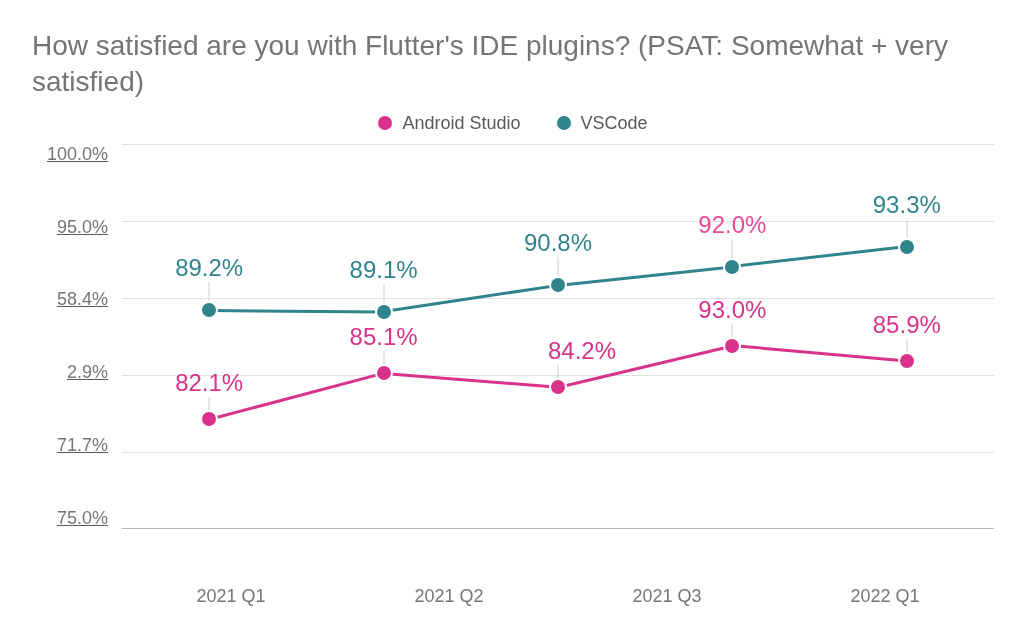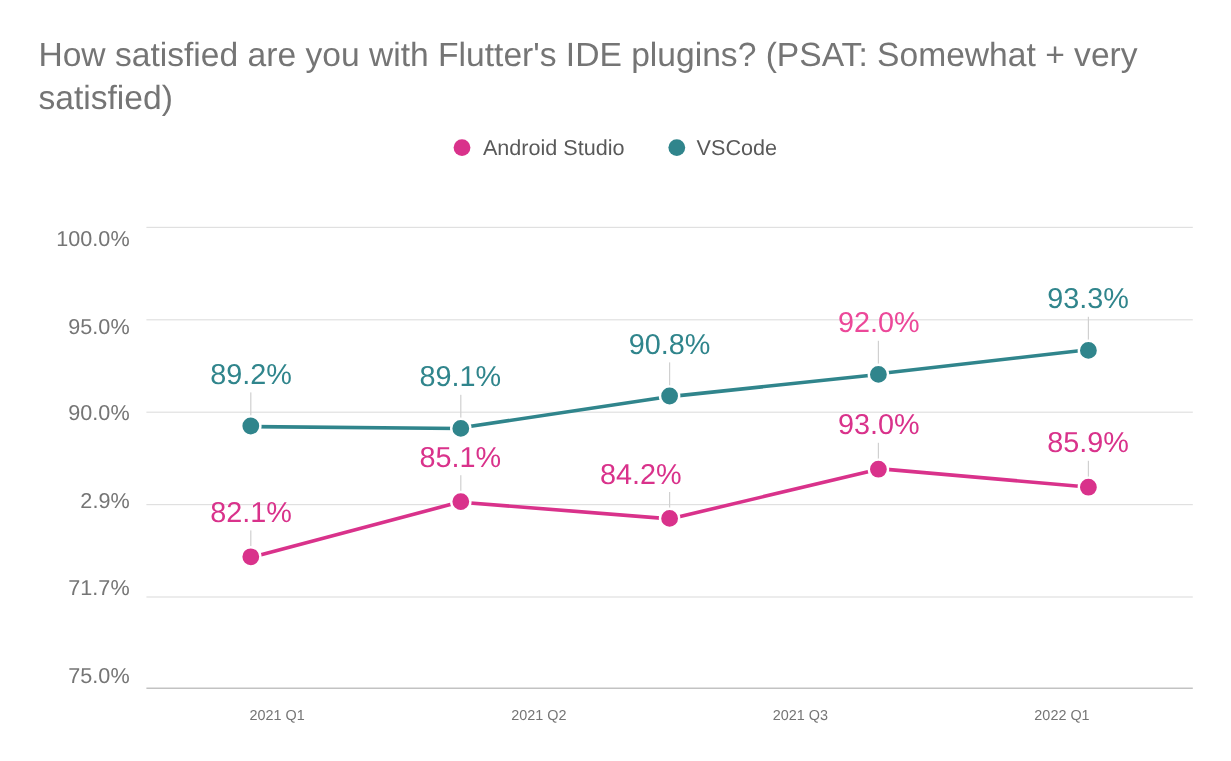--- a/index.html
+++ b/index.html
@@ -42,22 +42,23 @@
   }
   .legend-dot {
     width: 14px;
     height: 14px;
     border-radius: 50%;
     display: inline-block;
   }
   .plot-wrap {
     position: relative;
     display: flex;
-    align-items: flex-end;
+    align-items: flex-start;
     height: 430px;
+    text-decoration: underline;
   }
   .y-axis {
     display: flex;
     flex-direction: column;
     justify-content: space-between;
     align-items: flex-end;
     width: 90px;
     font-size: 18px;
     color: #757575;
     padding-right: 14px;
@@ -105,21 +106,21 @@
   }
   .x-axis {
     display: flex;
     margin-left: 90px;
     height: 45px;
     align-items: center;
   }
   .x-tick {
     flex: 1;
     text-align: center;
-    font-size: 12px;
+    font-size: 18px;
     color: #757575;
   }
 </style>
 </head>
 <body>
 
 <div class="chart-container">
 
   <div class="title">How satisfied are you with Flutter's IDE plugins? (PSAT: Somewhat + very satisfied)</div>
 
@@ -131,21 +132,21 @@
     <div class="legend-item">
       <span class="legend-dot" id="legend-dot-1" style="background: rgb(48, 133, 140);"></span>
       <span>VSCode</span>
     </div>
   </div>
 
   <div class="plot-wrap">
     <div class="y-axis" id="y-axis">
         <div>100.0%</div>
         <div>95.0%</div>
-        <div>90.0%</div>
+        <div>58.4%</div>
         <div>2.9%</div>
         <div>71.7%</div>
         <div>75.0%</div>
       </div>
     <div class="plot" id="plot">
         <div class="gridline" style="top: 0px;"></div>
         <div class="gridline" style="top: 77px;"></div>
         <div class="gridline" style="top: 154px;"></div>
         <div class="gridline" style="top: 231px;"></div>
         <div class="gridline" style="top: 308px;"></div>
@@ -158,21 +159,21 @@
         <div class="line-seg" style="left: 436px; top: 140.18px; width: 175.376px; background: rgb(48, 133, 140); transform: rotate(-6.04868deg);"></div>
         <div class="line-seg" style="left: 610.4px; top: 121.7px; width: 175.545px; background: rgb(48, 133, 140); transform: rotate(-6.54852deg);"></div>
         <div class="leader" style="left: 87.2px; top: 253.66px; height: 18px;"></div>
         <div class="point" style="left: 87.2px; top: 275.66px; background: rgb(217, 50, 139);"></div>
         <div class="data-label" style="left: 87.2px; top: 253.66px; color: rgb(217, 50, 139);">82.1%</div>
         <div class="leader" style="left: 261.6px; top: 207.46px; height: 18px;"></div>
         <div class="point" style="left: 261.6px; top: 229.46px; background: rgb(217, 50, 139);"></div>
         <div class="data-label" style="left: 261.6px; top: 207.46px; color: rgb(217, 50, 139);">85.1%</div>
         <div class="leader" style="left: 436px; top: 221.32px; height: 18px;"></div>
         <div class="point" style="left: 436px; top: 243.32px; background: rgb(217, 50, 139);"></div>
-        <div class="data-label" style="left: 412px; top: 221.32px; color: rgb(217, 50, 139);">84.2%</div>
+        <div class="data-label" style="left: 460px; top: 221.32px; color: rgb(217, 50, 139);">84.2%</div>
         <div class="leader" style="left: 610.4px; top: 179.74px; height: 18px;"></div>
         <div class="point" style="left: 610.4px; top: 201.74px; background: rgb(217, 50, 139);"></div>
         <div class="data-label" style="left: 610.4px; top: 179.74px; color: rgb(217, 50, 139);">93.0%</div>
         <div class="leader" style="left: 784.8px; top: 195.14px; height: 18px;"></div>
         <div class="point" style="left: 784.8px; top: 217.14px; background: rgb(217, 50, 139);"></div>
         <div class="data-label" style="left: 784.8px; top: 195.14px; color: rgb(217, 50, 139);">85.9%</div>
         <div class="leader" style="left: 87.2px; top: 138.32px; height: 24px;"></div>
         <div class="point" style="left: 87.2px; top: 166.32px; background: rgb(48, 133, 140);"></div>
         <div class="data-label" style="left: 87.2px; top: 138.32px; color: rgb(48, 133, 140);">89.2%</div>
         <div class="leader" style="left: 261.6px; top: 139.86px; height: 24px;"></div>

